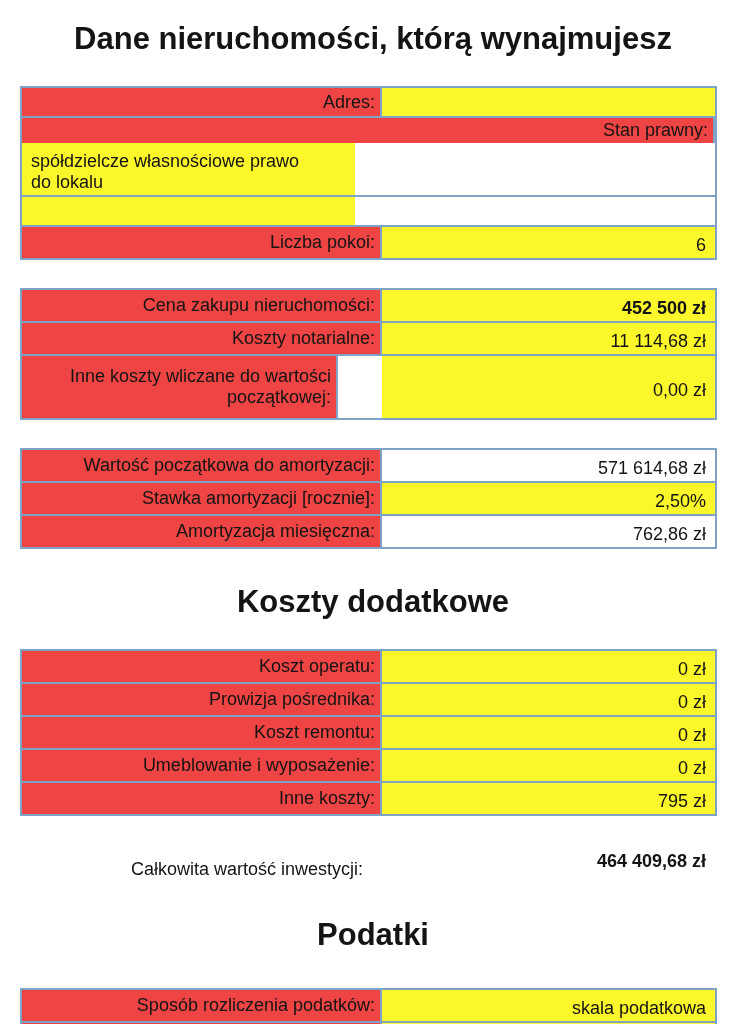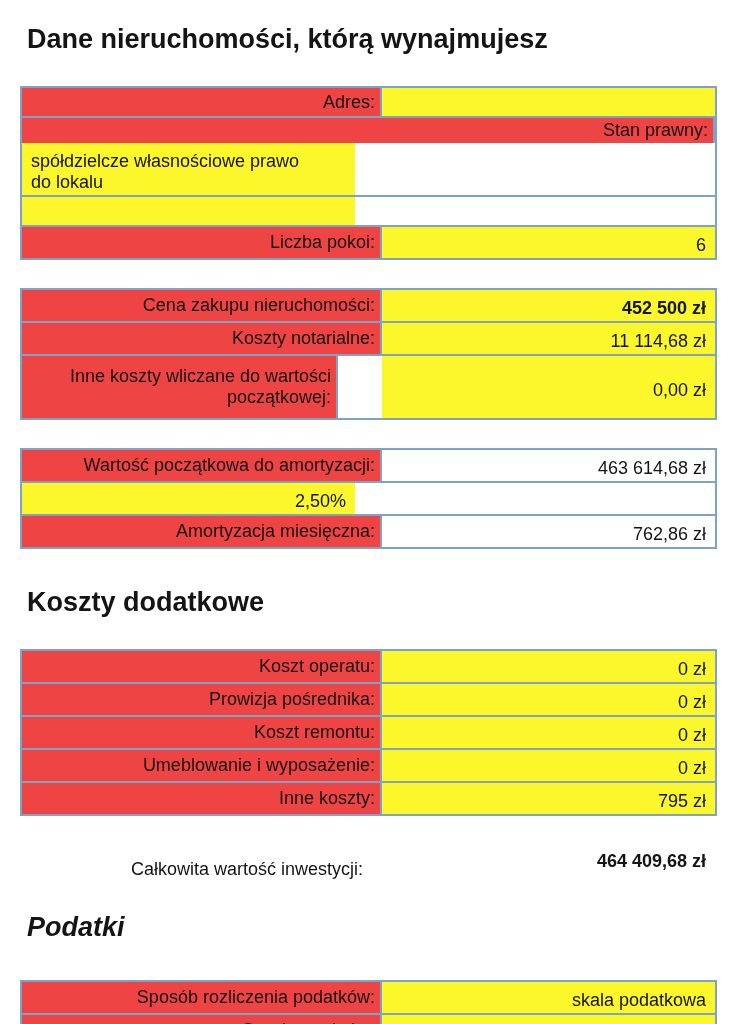--- a/index.html
+++ b/index.html
@@ -12,25 +12,26 @@
   body{
     width:741px;height:1024px;
     background:#ffffff;
     color:var(--text);
     font-family:"Liberation Sans", sans-serif;
     font-size:18px;
     overflow:hidden;
   }
   .page{padding:22px 22px 0 20px;}
   .heading{
-    font-size:27px;
+    font-size:31px;
     line-height:34px;
     font-weight:bold;
     margin:0 0 0 7px;
     white-space:nowrap;
+    text-align:center;
   }
   .tbl{
     width:697px;
     border:2px solid var(--border);
     background:#fff;
   }
   .row{
     display:flex;
     align-items:stretch;
     min-height:30px;
@@ -78,21 +79,21 @@
     text-align:right;
     padding-right:0px;
     max-width:398px;
     margin-top:16px;
   }
   .total-value{
     flex:1;
     text-align:right;
     padding-right:11px;
   }
-  .mt-heading3{margin-top:30px;font-style:italic;}
+  .mt-heading3{margin-top:38px;}
   .mt-table5{margin-top:36px;}
 </style>
 </head>
 <body>
 
 <div class="page">
 
   <div class="heading">Dane nieruchomości, którą wynajmujesz</div>
 
   <div class="tbl mt-table1">
@@ -126,23 +127,24 @@
     <div class="row h-inne">
       <div class="cell-label">Inne koszty wliczane do wartości
 początkowej:</div>
       <div class="cell-value">0,00 zł</div>
     </div>
   </div>
 
   <div class="tbl mt-table">
     <div class="row">
       <div class="cell-label">Wartość początkowa do amortyzacji:</div>
-      <div class="cell-value white">463 614,68 zł</div>
+      <div class="cell-value white">571 614,68 zł</div>
     </div>
     <div class="row">
+      <div class="cell-label">Stawka amortyzacji [rocznie]:</div>
       <div class="cell-value">2,50%</div>
     </div>
     <div class="row">
       <div class="cell-label">Amortyzacja miesięczna:</div>
       <div class="cell-value white">762,86 zł</div>
     </div>
   </div>
 
   <div class="heading mt-heading2">Koszty dodatkowe</div>
 

